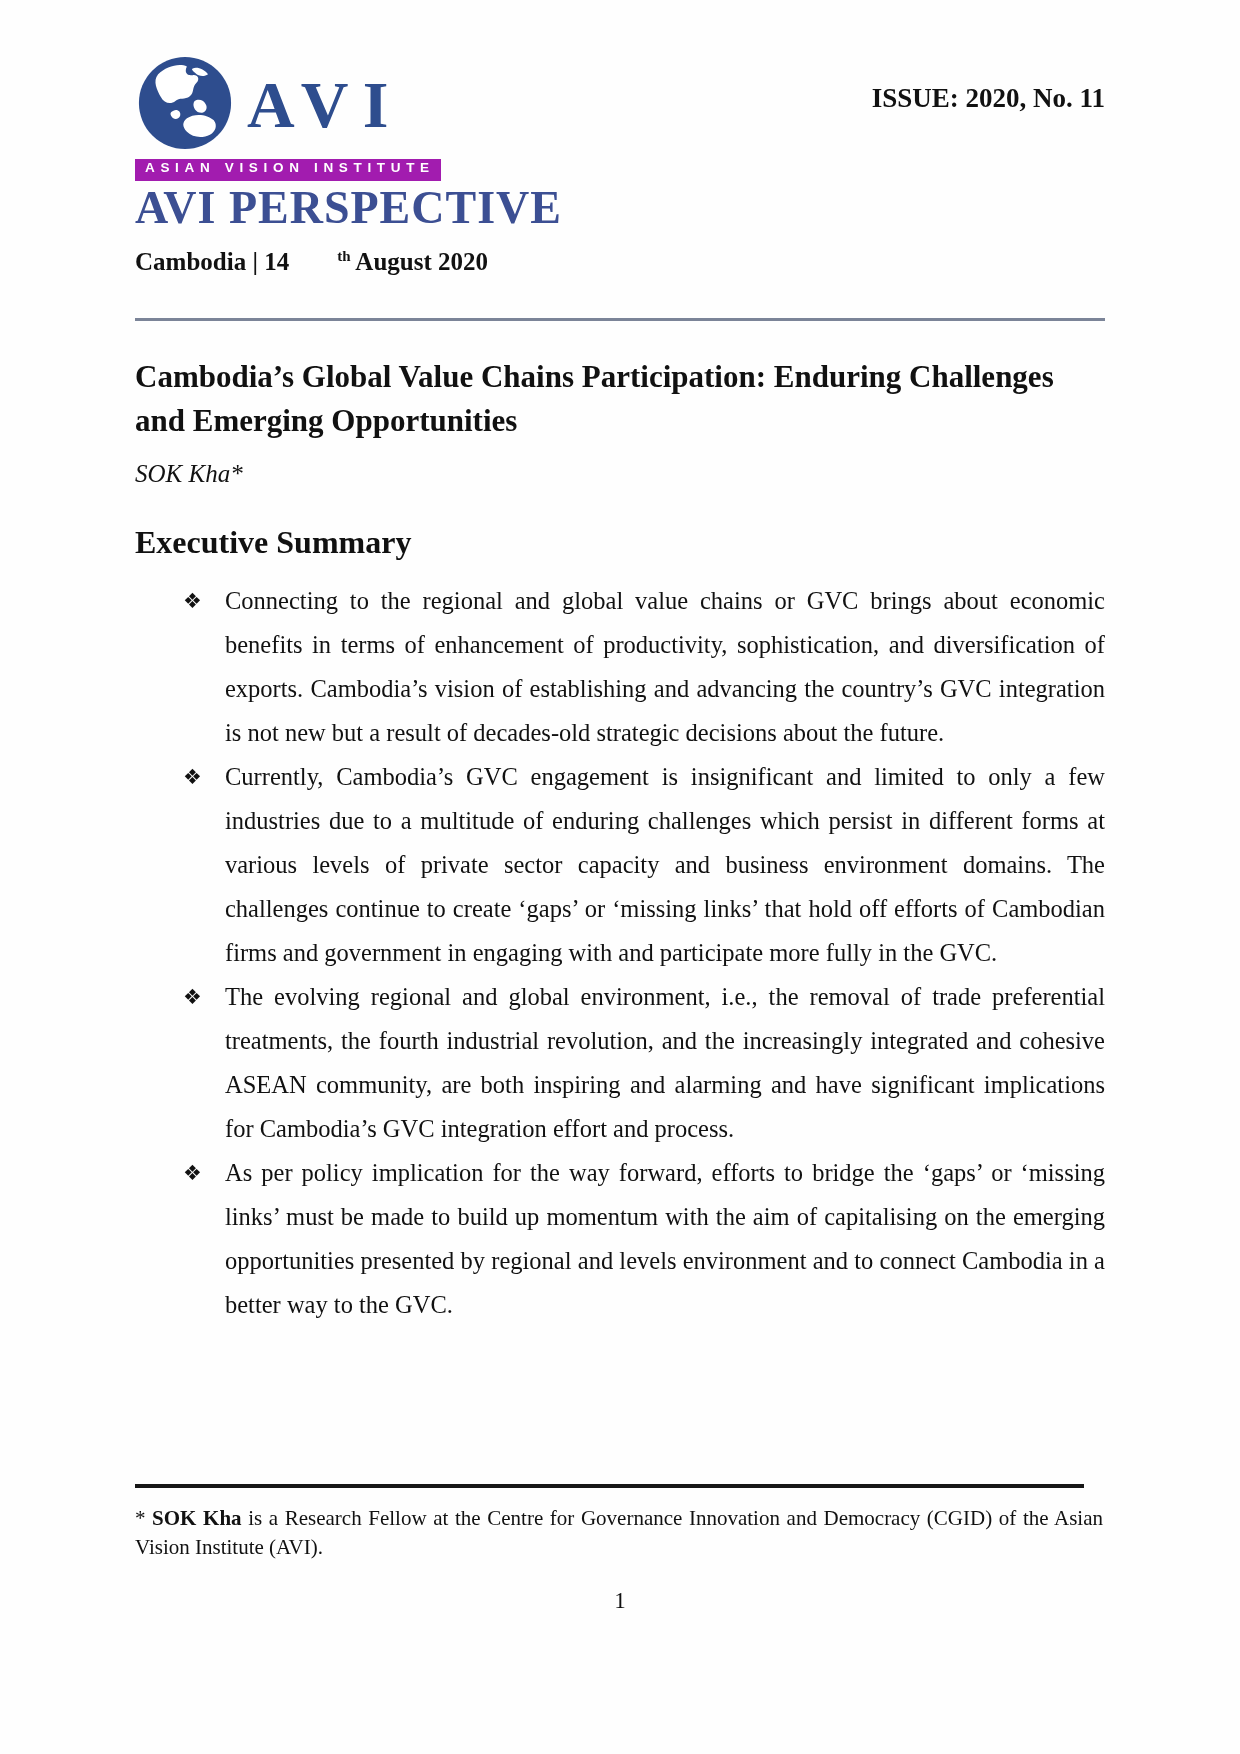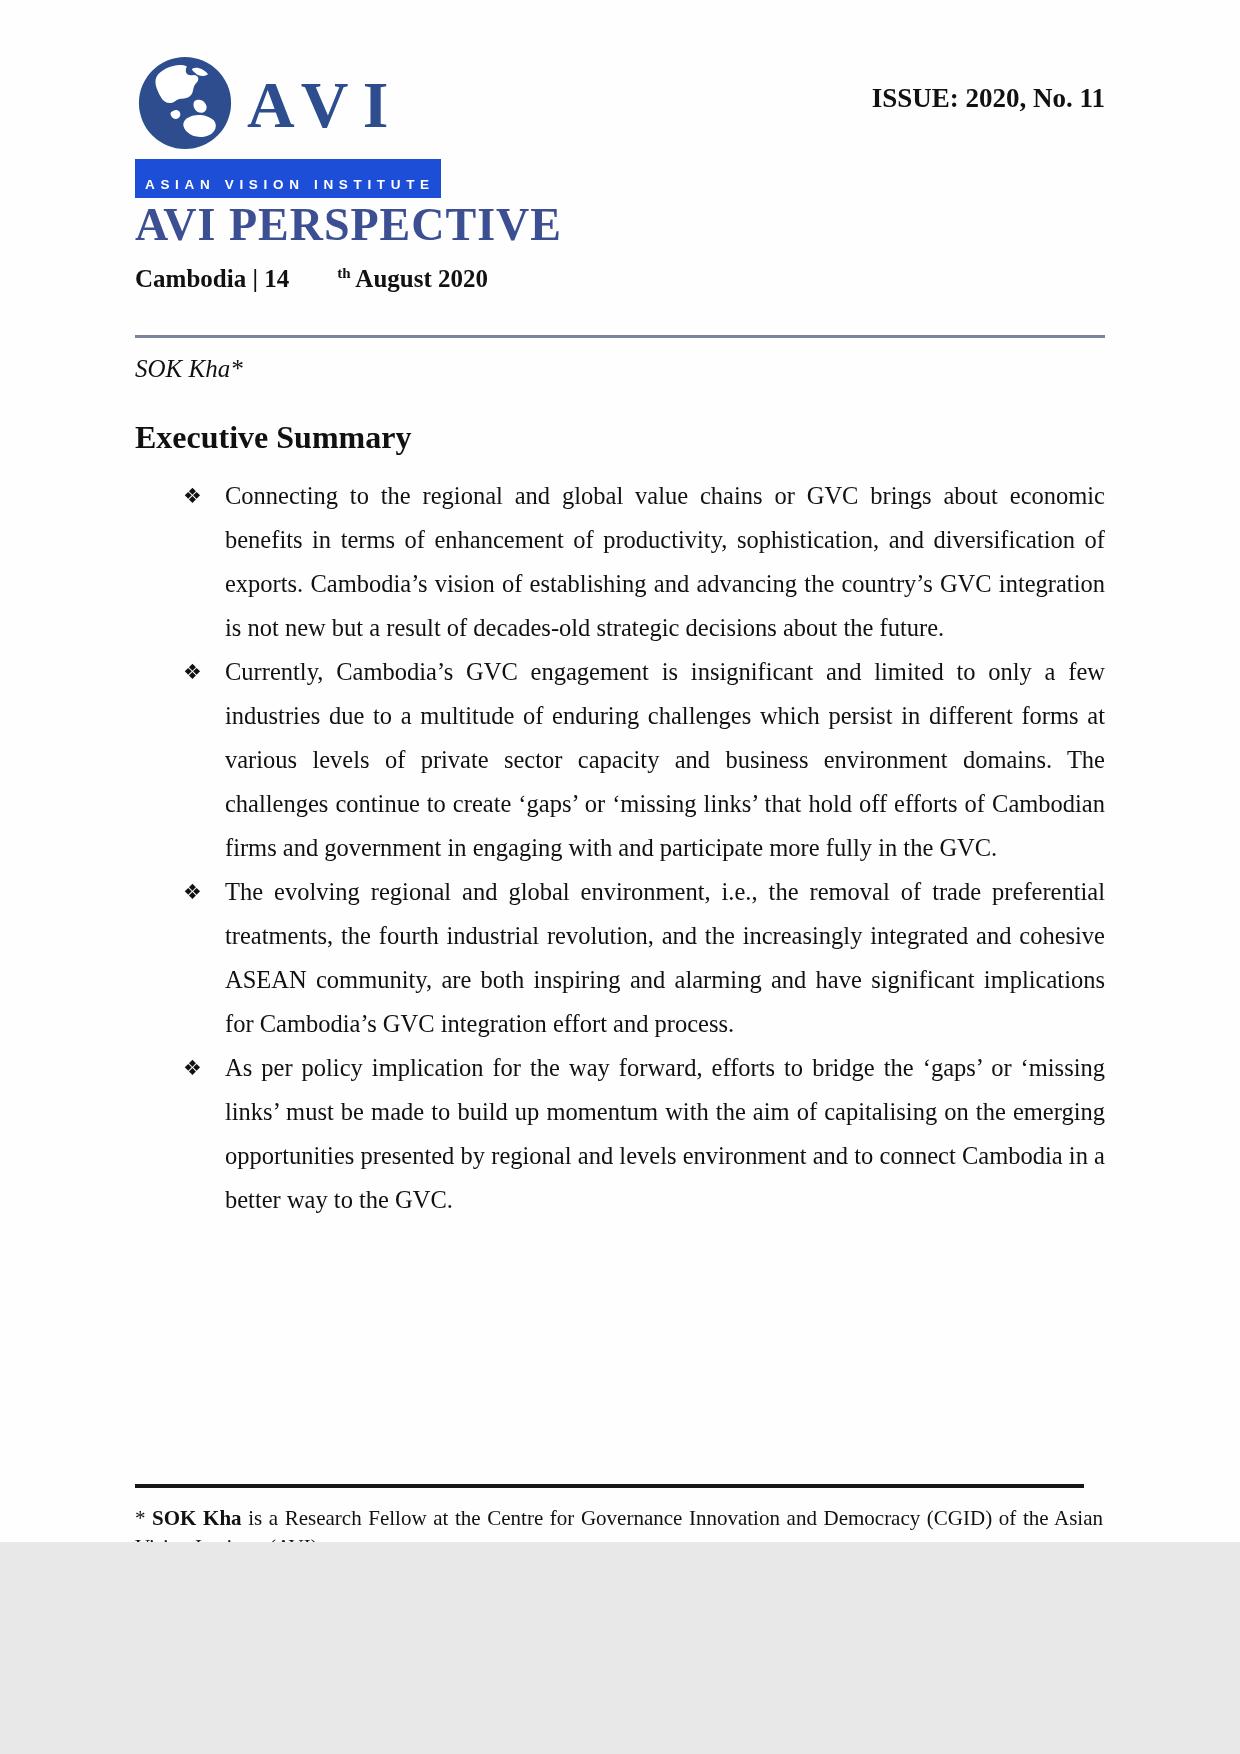--- a/index.html
+++ b/index.html
@@ -1,42 +1,42 @@
 <!DOCTYPE html>
 <html><head>
 <meta charset="utf-8">
 <style>
   * { margin: 0; padding: 0; box-sizing: border-box; }
   html, body { background: #e8e8e8; }
   .page {
     position: relative;
     width: 1240px;
-    height: 1542px;
+    height: 1754px;
     margin: 0 auto;
     background: #fefefe;
     font-family: "Liberation Serif", serif;
     color: #111;
     overflow: hidden;
   }
   .content { position: absolute; left: 135px; right: 135px; top: 0; }
 
   
   .header-row { display: flex; justify-content: space-between; align-items: flex-start; padding-top: 55px; }
   .logo-block { display: inline-block; }
   .logo-top { display: flex; align-items: center; gap: 14px; padding: 0 4px 6px 2px; }
   .globe { width: 96px; height: 96px; flex: 0 0 auto; }
   .logo-acronym {
     font-size: 66px; font-weight: 700; letter-spacing: 0.22em;
     color: #2e4d8e; line-height: 1; padding-top: 4px;
   }
   .logo-banner {
-    background: #1d4ed8; color: #ffffff; 
+    background: #a21caf; color: #ffffff; 
     font-family: "Liberation Sans", sans-serif;
     font-size: 13.5px; font-weight: 700; letter-spacing: 0.42em;
-    padding: 18px 6px 6px 10px; margin-top: 2px;
+    padding: 1px 6px 6px 10px; margin-top: 2px;
   }
   .issue { font-size: 27px; font-weight: 700; margin-top: 28px; white-space: nowrap; }
 
   
   .masthead-title {
     color: #3c4f93; font-size: 46px; font-weight: 700; letter-spacing: 1px;
   }
   .dateline { margin-top: 14px; font-size: 25px; font-weight: 700; }
   .dateline sup { font-size: 15px; vertical-align: super; line-height: 0; padding-left: 48px; }
 
@@ -95,20 +95,21 @@
       </div>
       <div class="issue">ISSUE: 2020, No. 11</div>
     </div>
 
     <h1 class="masthead-title">AVI PERSPECTIVE</h1>
 
     <div class="dateline"><span>Cambodia | 14</span><sup>th</sup><span> August 2020</span></div>
 
     <hr class="rule-slate">
 
+    <h2 class="article-heading">Cambodia’s Global Value Chains Participation: Enduring Challenges and Emerging Opportunities</h2>
 
     <div class="author">SOK Kha*</div>
 
     <h3 class="section-heading">Executive Summary</h3>
 
     <ul class="summary">
       <li>
         <span class="bullet-glyph">❖</span>
         <span>Connecting to the regional and global value chains or GVC brings about economic benefits in terms of enhancement of productivity, sophistication, and diversification of exports. Cambodia’s vision of establishing and advancing the country’s GVC integration is not new but a result of decades-old strategic decisions about the future.</span>
       </li>

